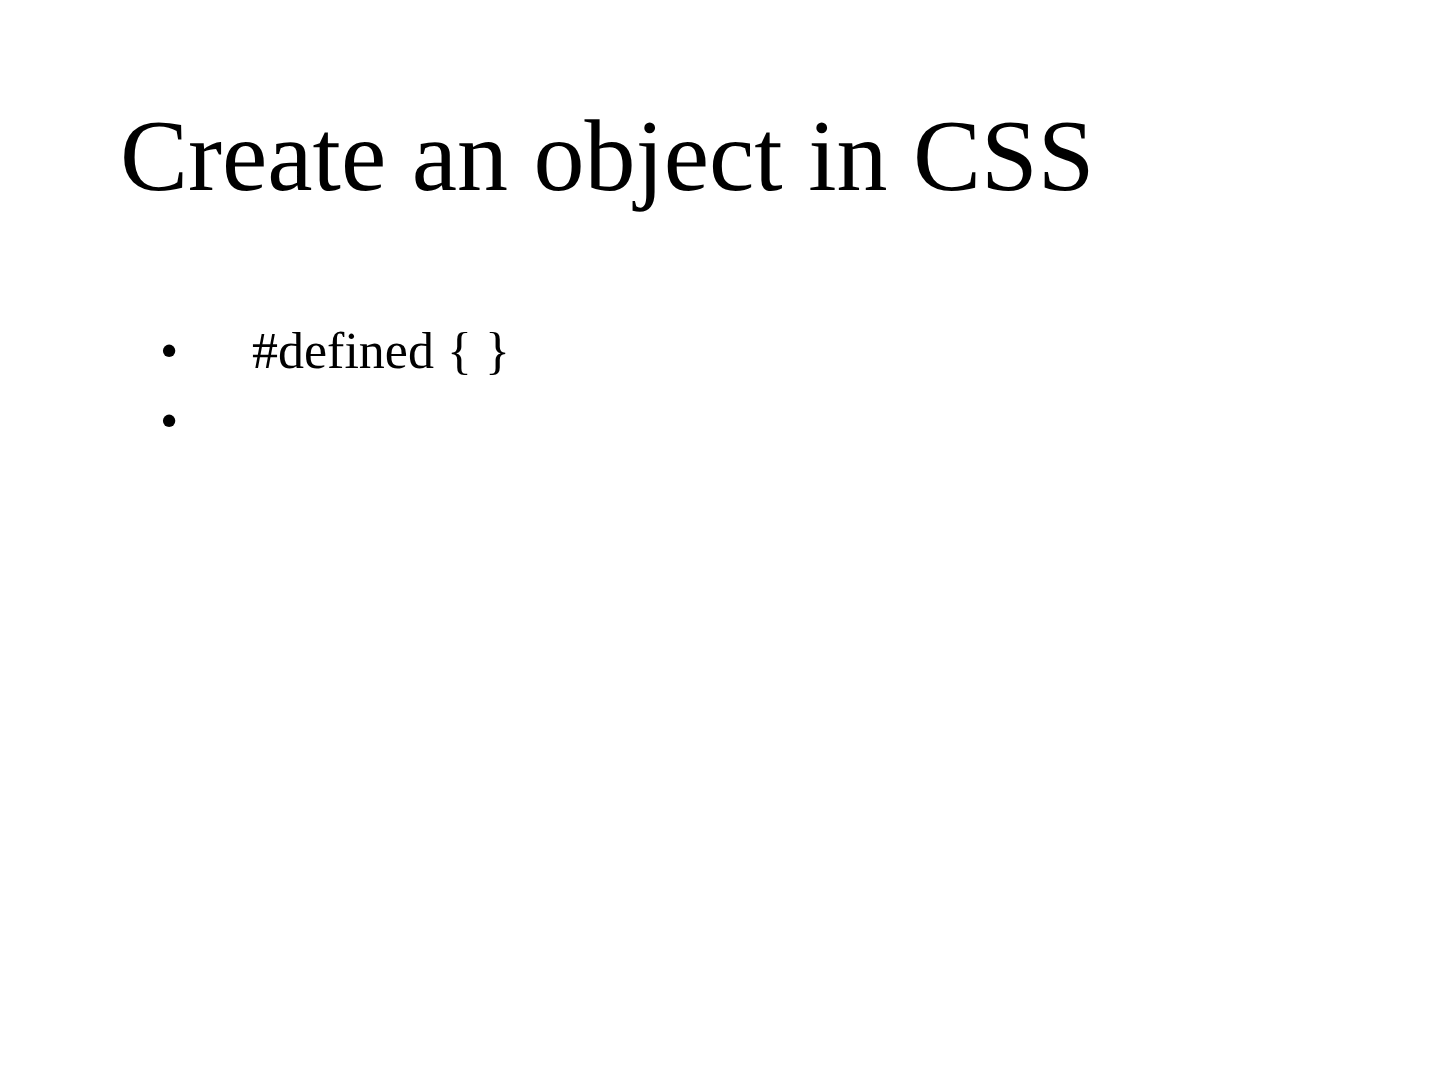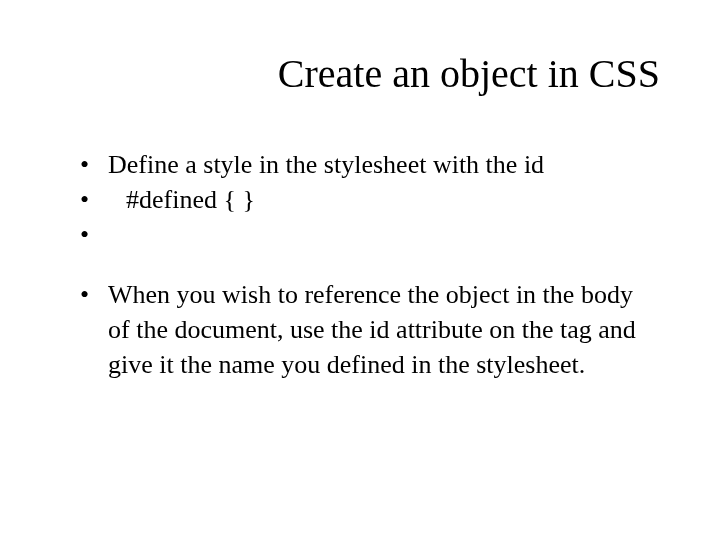--- a/index.html
+++ b/index.html
@@ -5,23 +5,23 @@
     * { margin: 0; padding: 0; box-sizing: border-box; }
     body {
       width: 720px;
       height: 540px;
       background: #ffffff;
       font-family: "Times New Roman", Times, serif;
       color: #000000;
       padding: 50px 60px 40px 60px;
     }
     .title {
-      font-size: 40px;
+      font-size: 51px;
       font-weight: normal;
-      text-align: right;
+      text-align: left;
       margin-bottom: 50px;
     }
     .bullets {
       list-style: none;
       padding-left: 20px;
     }
     .bullets li {
       position: relative;
       font-size: 26px;
       line-height: 1.35;
@@ -37,22 +37,16 @@
     .indent { padding-left: 18px; display: inline-block; }
     .gap { height: 60px; }
   </style>
 </head>
 <body>
 
 <h1 class="title">Create an object in CSS</h1>
 
 <ul class="bullets">
   <li>
-    <span>Define a style in the stylesheet with the id</span>
-  </li>
-  <li>
     <span class="indent">#defined { }</span>
   </li>
   <li class="gap" style="list-style: none; padding-left: 0px; position: relative; height: 60px; font-size: 0px;"></li>
-  <li>
-    <span>When you wish to reference the object in the body of the document, use the id attribute on the tag and give it the name you defined in the stylesheet.</span>
-  </li>
 </ul>
 
 </body></html>

